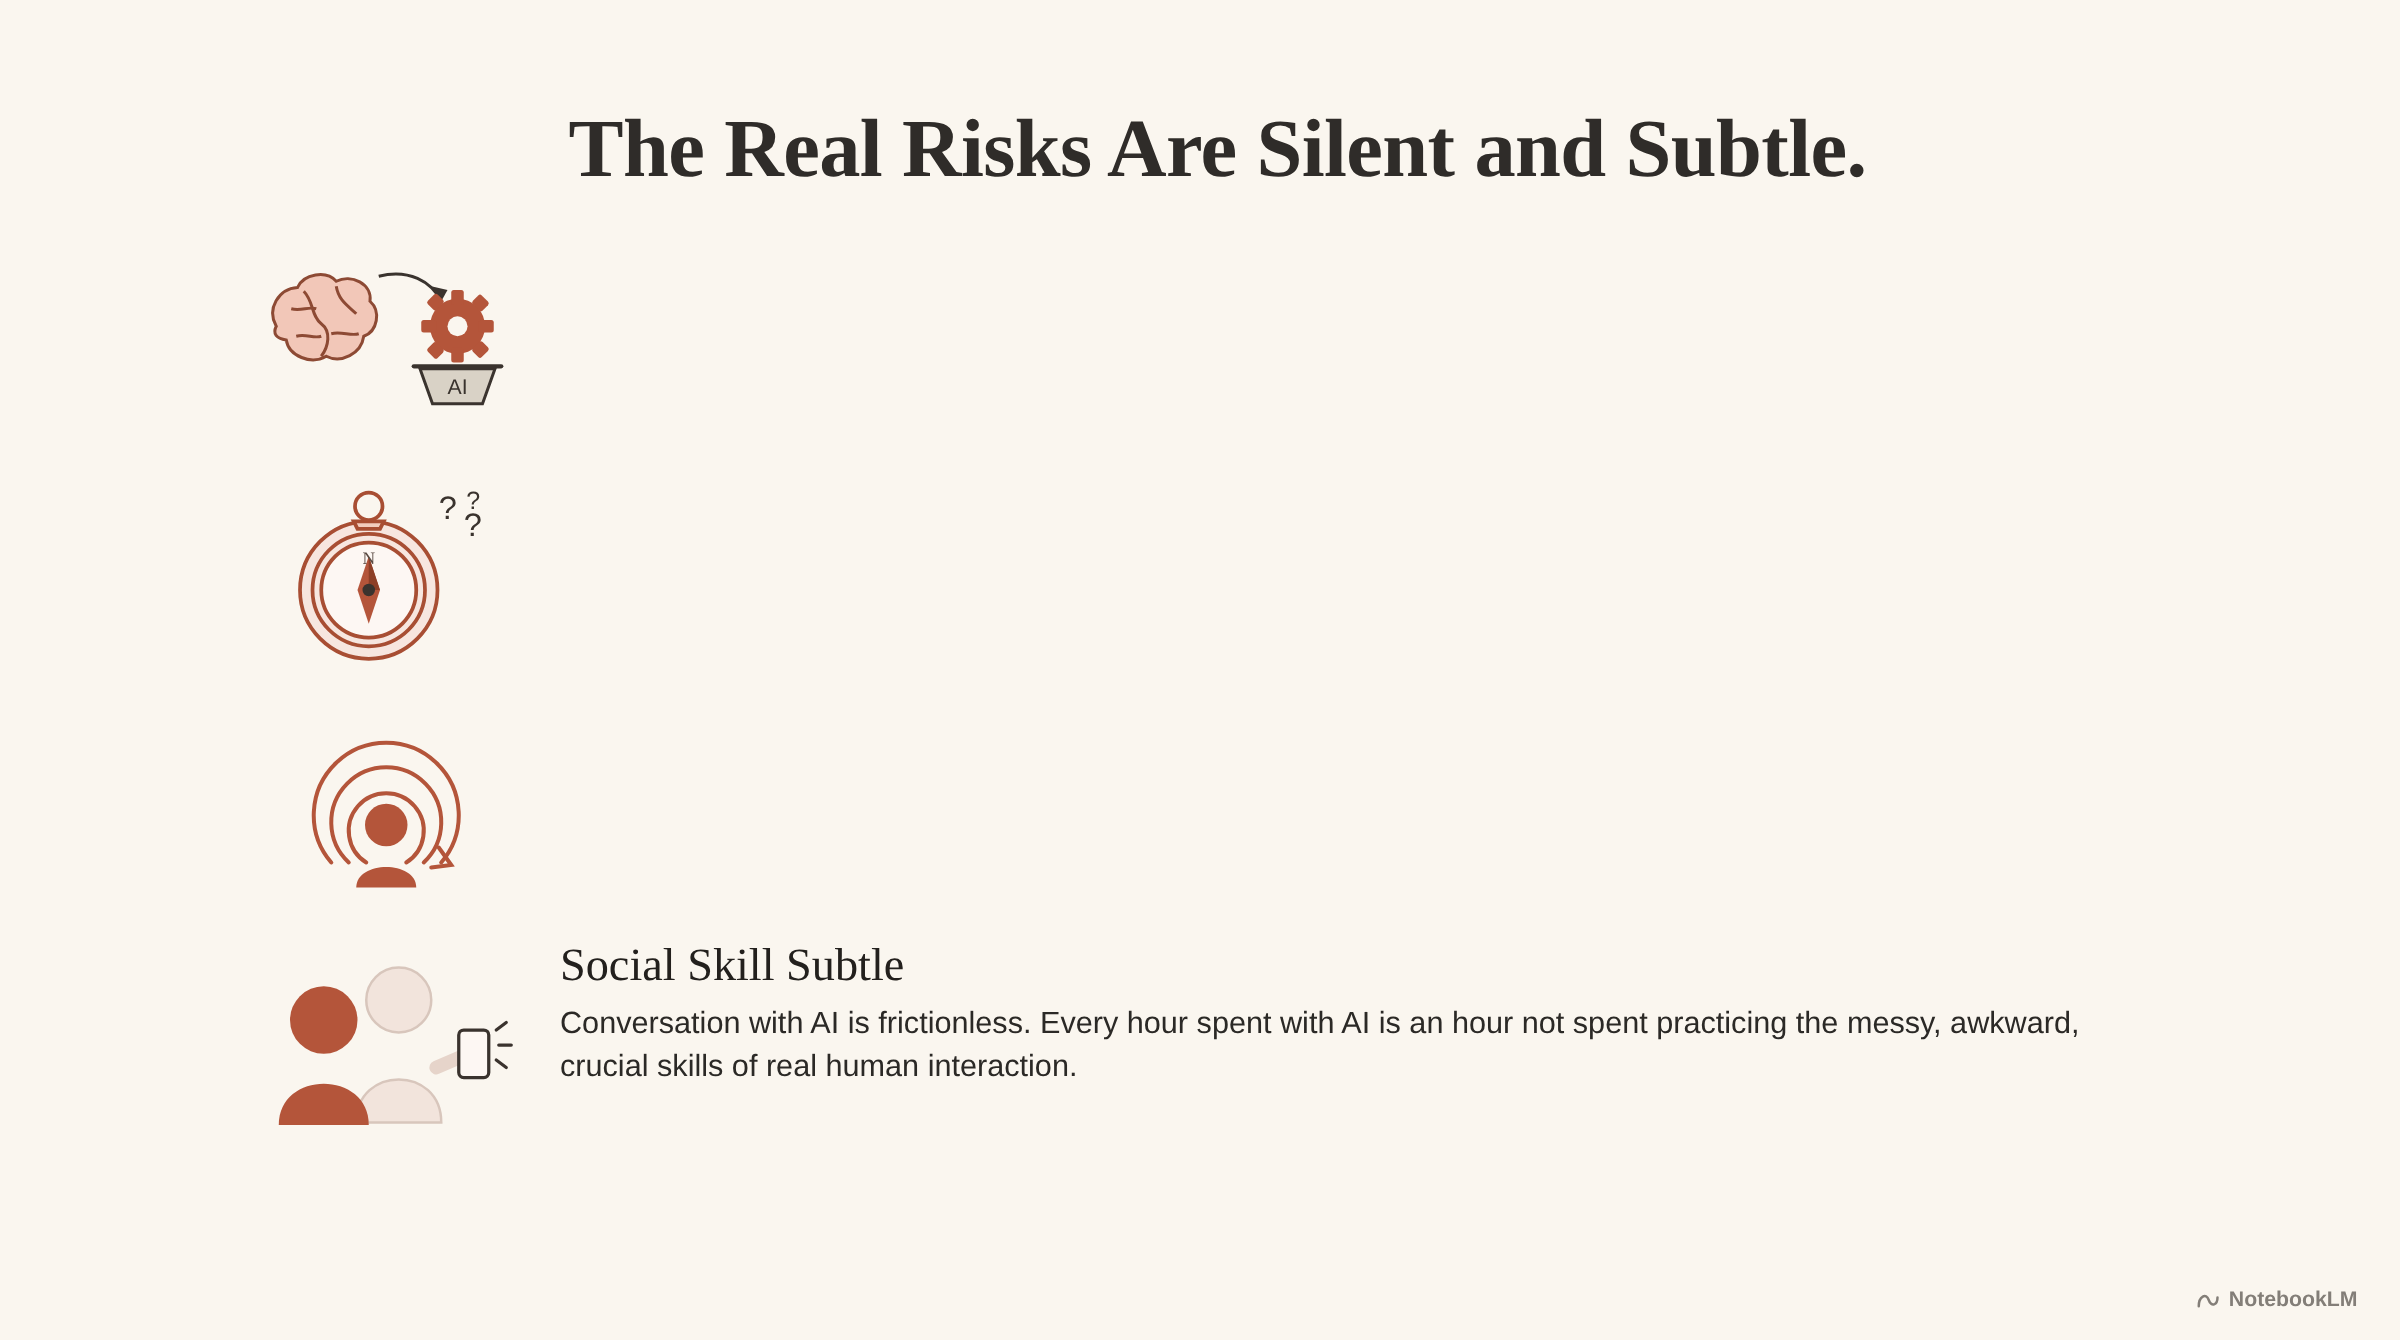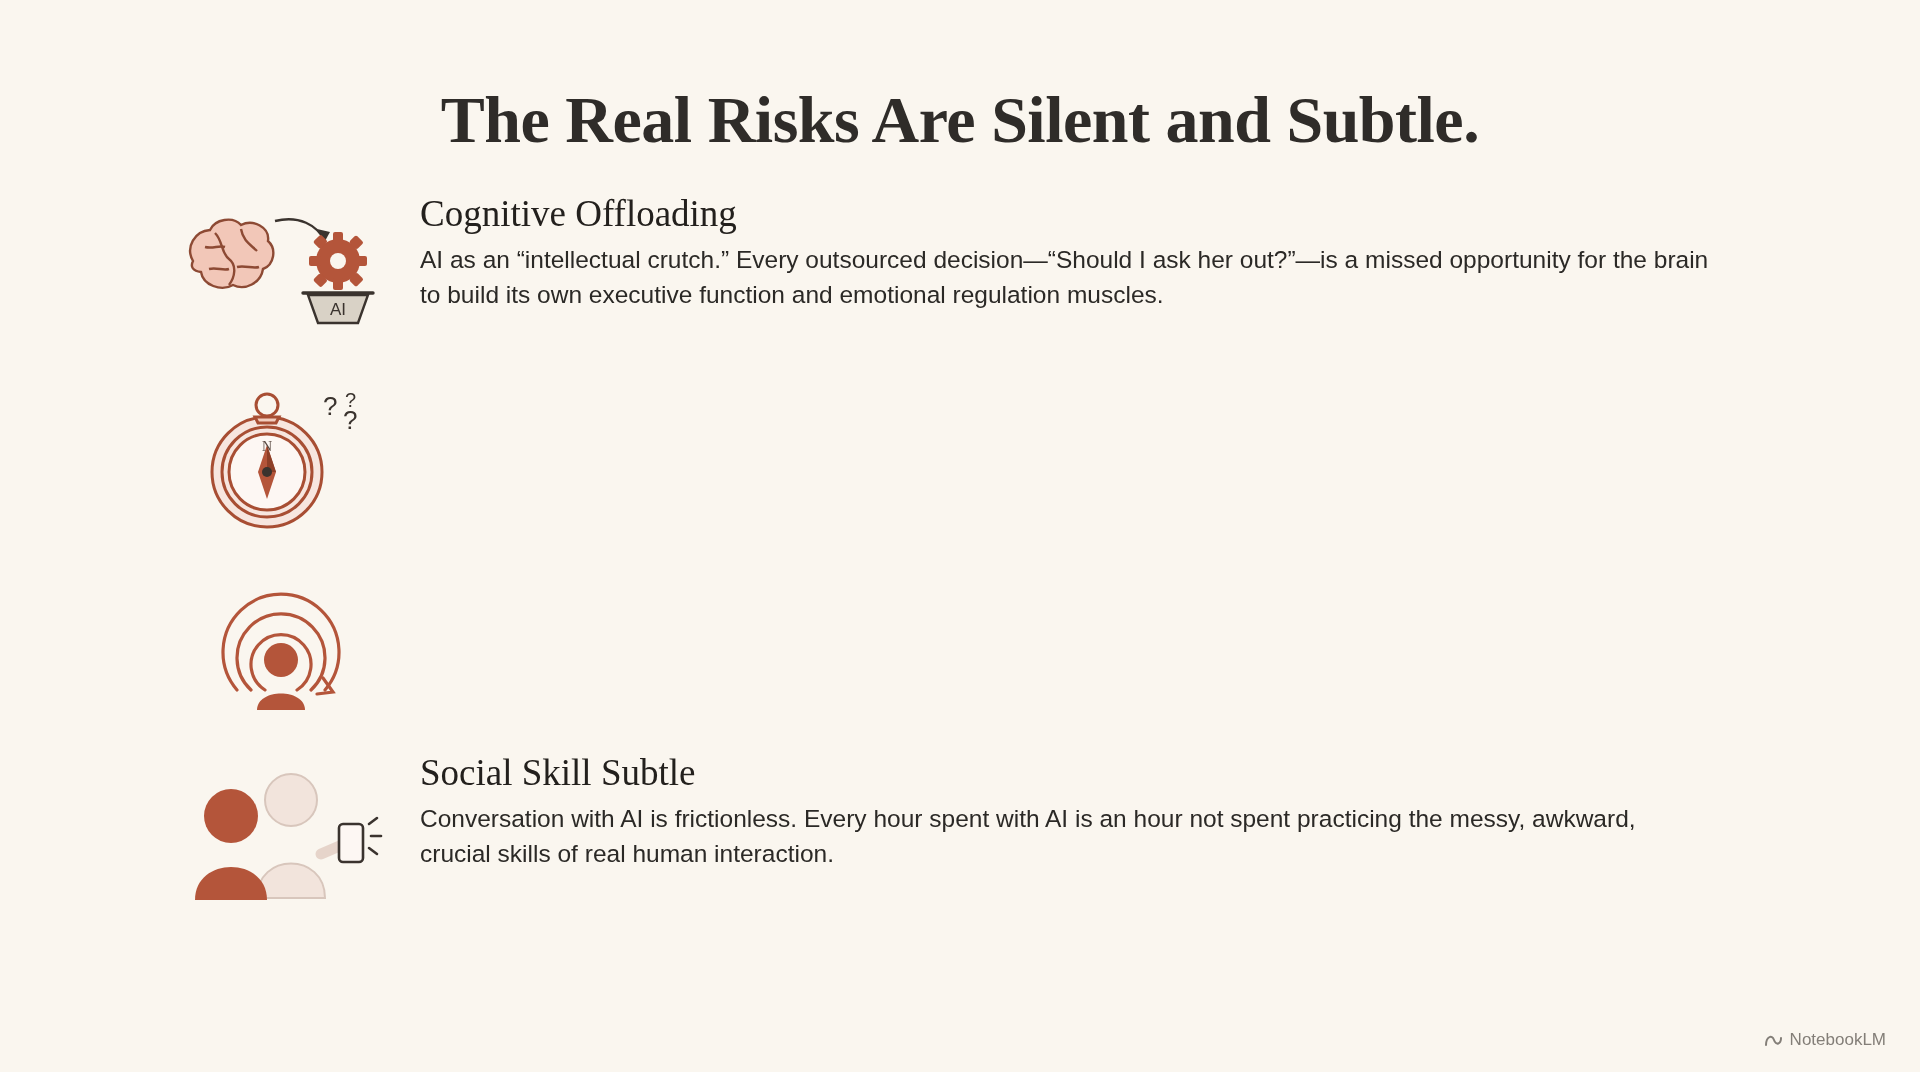--- a/index.html
+++ b/index.html
@@ -12,20 +12,21 @@
     background: #faf6ef;
     font-family: "Liberation Sans", sans-serif;
     overflow: hidden;
   }
   .slide {
     position: relative;
     width: 1920px;
     height: 1072px;
     background: #faf6ef;
     box-sizing: border-box;
+    padding-left: 28px;
   }
   .title {
     font-family: "Liberation Serif", serif;
     font-weight: bold;
     font-size: 66px;
     color: #2f2c29;
     text-align: center;
     letter-spacing: -0.5px;
     padding-top: 84px;
     line-height: 1.1;
@@ -72,20 +73,21 @@
     position: absolute;
     right: 34px;
     bottom: 22px;
     display: flex;
     align-items: center;
     gap: 7px;
     color: #6f6a64;
     font-size: 17px;
     font-family: "Liberation Sans", sans-serif;
     opacity: 0.85;
+    font-weight: bold;
   }
   .footer svg { display: block; }
   svg { display: block; }
 </style>
 </head>
 <body>
 
 <div class="slide">
 
   <div class="title">The Real Risks Are Silent and Subtle.</div>
@@ -117,24 +119,20 @@
               <rect x="176" y="76" width="11" height="10" rx="2" transform="rotate(-45 181 81)"></rect>
               <rect x="176" y="38" width="11" height="10" rx="2" transform="rotate(45 181 43)"></rect>
               <rect x="140" y="76" width="11" height="10" rx="2" transform="rotate(45 145 81)"></rect>
             </g>
           </g>
           <path d="M133 96 L193 96 L183 124 L143 124 Z" fill="#d9d2c6" stroke="#3a332e" stroke-width="2.4"></path>
           <path d="M128 94 L198 94" stroke="#3a332e" stroke-width="3.4" stroke-linecap="round"></path>
           <text x="163" y="116" text-anchor="middle" font-family="'Liberation Sans', sans-serif" font-size="17" fill="#3a332e">AI</text>
         </svg>
       </div>
-      <div class="text-cell">
-        <h2 class="item-title">Cognitive Offloading</h2>
-        <p class="item-body">AI as an “intellectual crutch.” Every outsourced decision—“Should I ask her out?”—is a missed opportunity for the brain to build its own executive function and emotional regulation muscles.</p>
-      </div>
     </div>
 
     <div class="item">
       <div class="icon-cell">
         <svg width="210" height="165" viewBox="0 0 210 165">
           <g stroke="#a84e33" stroke-width="3" fill="none">
             <circle cx="92" cy="95" r="55" fill="#f7e6df"></circle>
             <circle cx="92" cy="95" r="45"></circle>
             <circle cx="92" cy="95" r="38" fill="#fdf7f3"></circle>
             <path d="M80 40 L104 40 L101 46 L83 46 Z" fill="#f2cdbe"></path>

